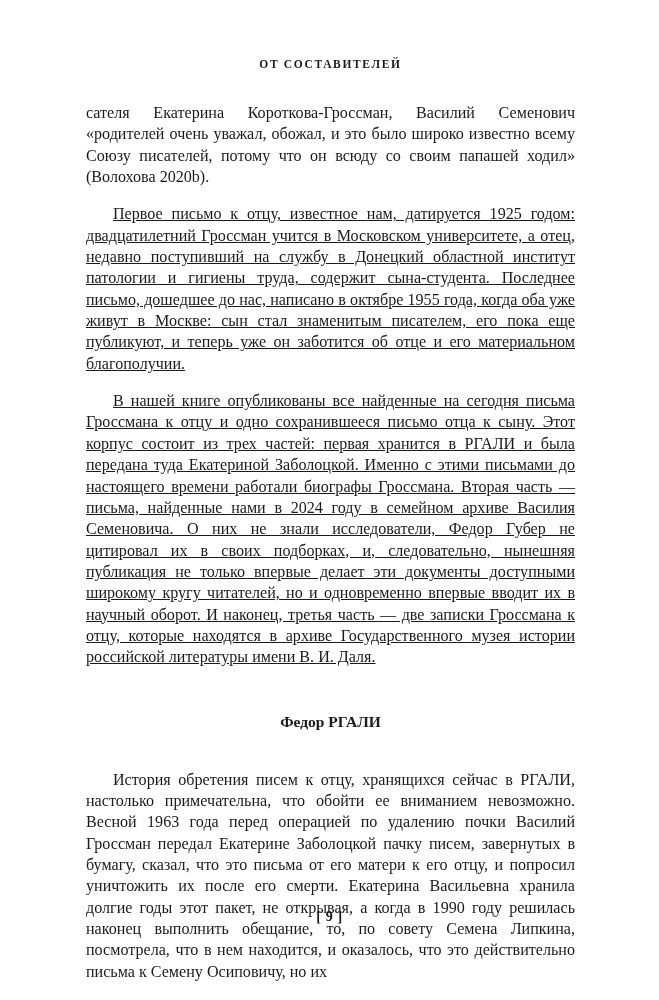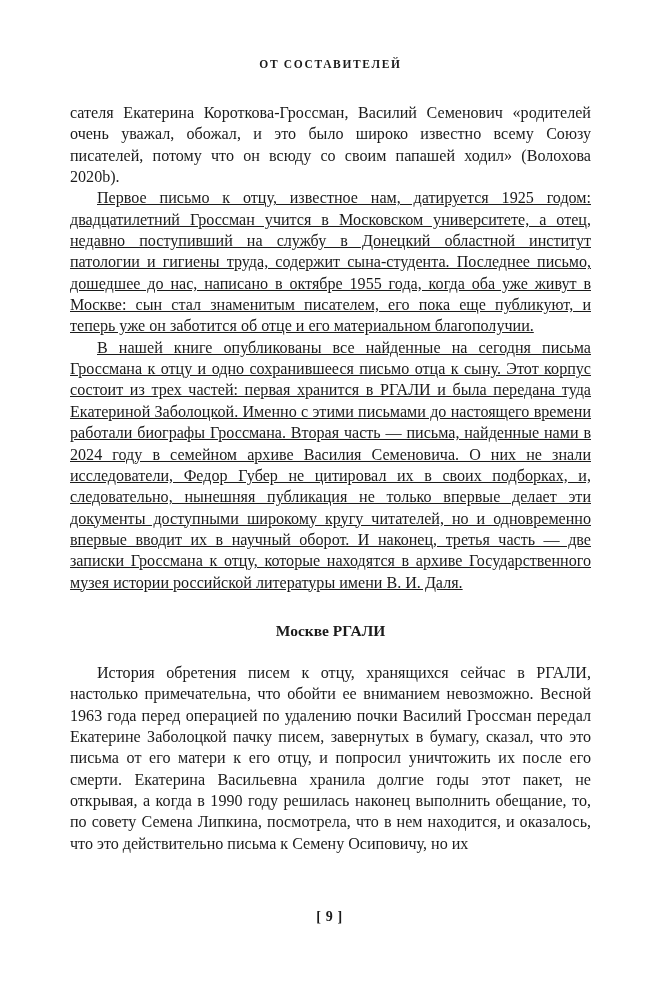--- a/index.html
+++ b/index.html
@@ -34,21 +34,21 @@
     color: #1b1b1b;
     margin-top: 57px;
     margin-bottom: 0;
     line-height: 14px;
     white-space: nowrap;
   }
   .body-copy {
     margin-top: 31px;
   }
   .para {
-    margin: 0;
+    margin: 16px;
     font-size: 16.1px;
     line-height: 21.35px;
     text-align: justify;
     text-indent: 27px;
     hyphens: manual;
     -webkit-hyphens: manual;
     word-spacing: 0px;
   }
   .para.no-indent {
     text-indent: 0;
@@ -90,21 +90,21 @@
     <div class="running-head">ОТ СОСТАВИТЕЛЕЙ</div>
 
     <div class="body-copy">
 
       <p class="para no-indent">сателя Екатерина Короткова-Гроссман, Василий Семенович «родителей очень уважал, обожал, и это было широко известно всему Союзу писателей, потому что он всюду со своим папашей ходил» (Волохова 2020b).</p>
 
       <p class="para">Первое письмо к отцу, известное нам, датируется 1925 годом: двадцатилетний Гроссман учится в Московском университете, а отец, недавно поступивший на службу в Донецкий областной институт патологии и гигиены труда, содержит сына-студента. Последнее письмо, дошедшее до нас, написано в октябре 1955 года, когда оба уже живут в Москве: сын стал знаменитым писателем, его пока еще публикуют, и теперь уже он заботится об отце и его материальном благополучии.</p>
 
       <p class="para">В нашей книге опубликованы все найденные на сегодня письма Гроссмана к отцу и одно сохранившееся письмо отца к сыну. Этот корпус состоит из трех частей: первая хранится в РГАЛИ и была передана туда Екатериной Заболоцкой. Именно с этими письмами до настоящего времени работали биографы Гроссмана. Вторая часть — письма, найденные нами в 2024 году в семейном архиве Василия Семеновича. О них не знали исследователи, Федор Губер не цитировал их в своих подборках, и, следовательно, нынешняя публикация не только впервые делает эти документы доступными широкому кругу читателей, но и одновременно впервые вводит их в научный оборот. И наконец, третья часть — две записки Гроссмана к отцу, которые находятся в архиве Государственного музея истории российской литературы имени В. И. Даля.</p>
 
-      <p class="subhead">Москве РГАЛИ</p>
+      <p class="subhead">Федор РГАЛИ</p>
 
       <p class="para">История обретения писем к отцу, хранящихся сейчас в РГАЛИ, настолько примечательна, что обойти ее вниманием невозможно. Весной 1963 года перед операцией по удалению почки Василий Гроссман передал Екатерине Заболоцкой пачку писем, завернутых в бумагу, сказал, что это письма от его матери к его отцу, и попросил уничтожить их после его смерти. Екатерина Васильевна хранила долгие годы этот пакет, не открывая, а когда в 1990 году решилась наконец выполнить обещание, то, по совету Семена Липкина, посмотрела, что в нем находится, и оказалось, что это действительно письма к Семену Осиповичу, но их</p>
 
     </div>
   </div>
 
   <div class="folio">[ 9 ]</div>
 
 </div>
 

